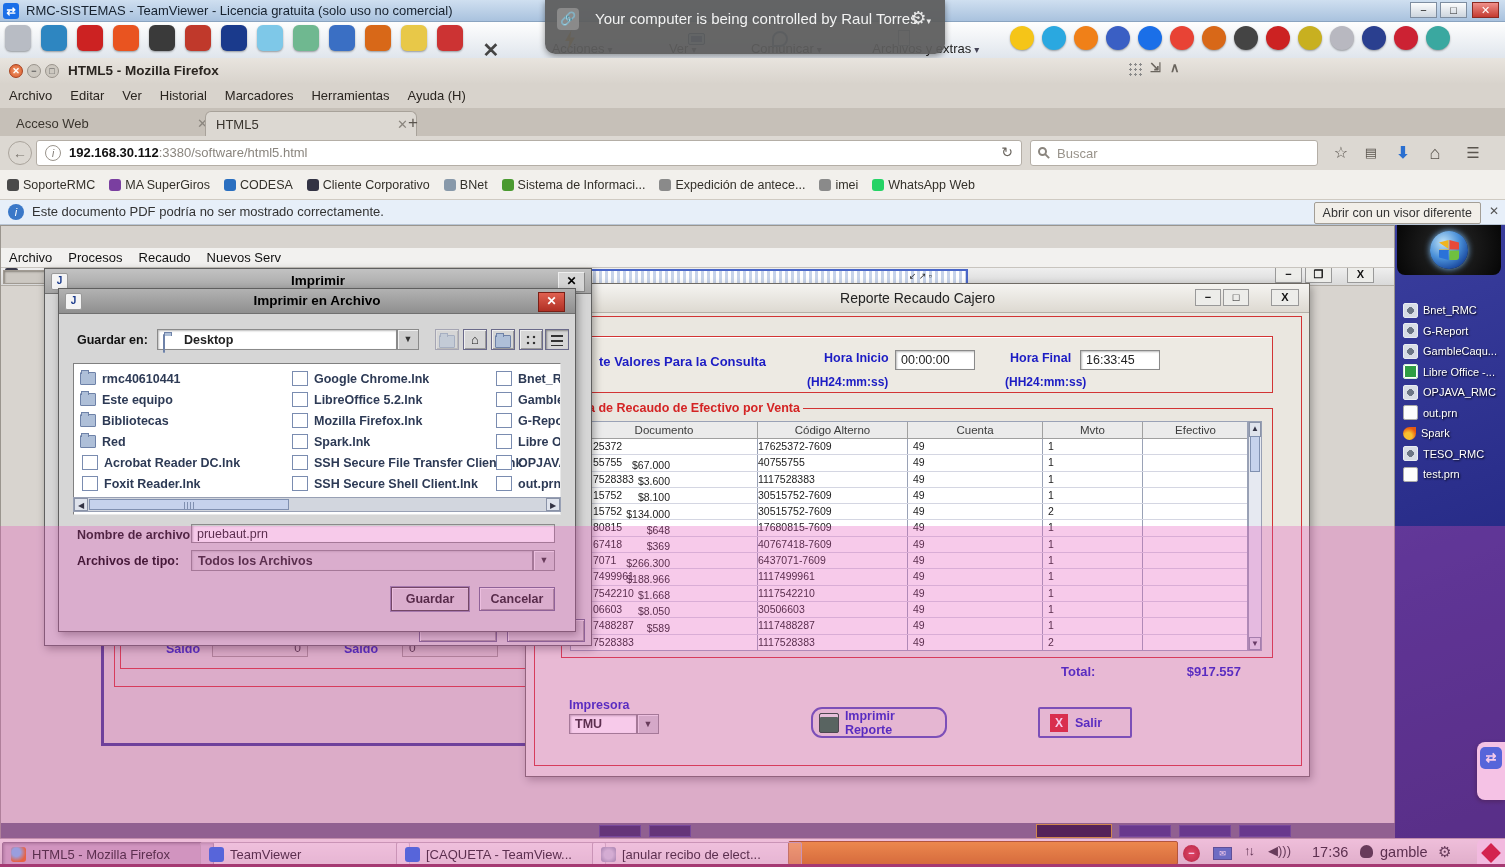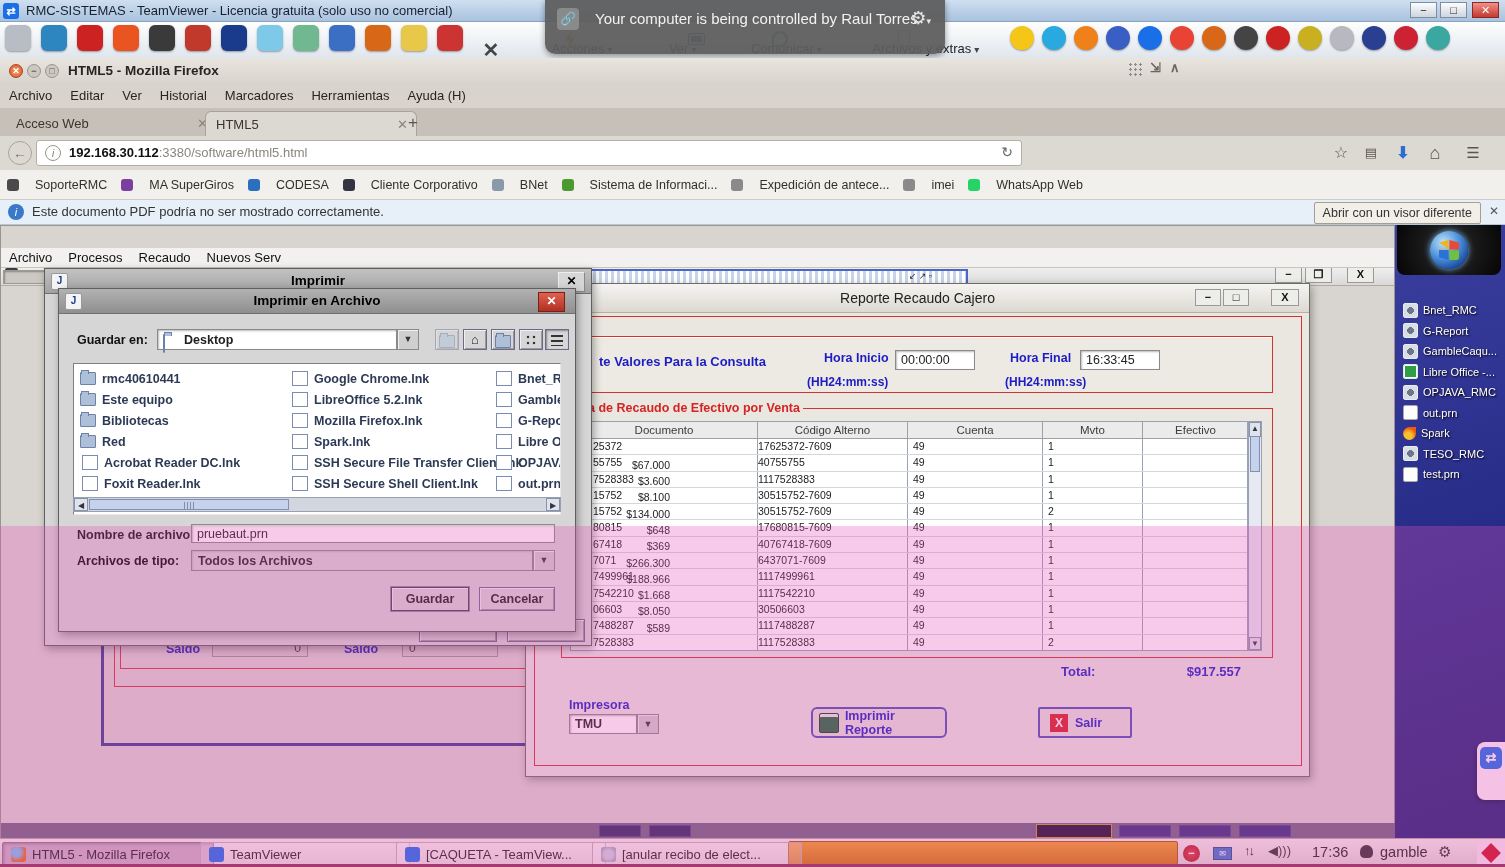--- a/index.html
+++ b/index.html
@@ -20,21 +20,21 @@
   .ff-menu{left:0;top:84px;width:1505px;height:24px;background:#d8d3cc;color:#2a2520;font-size:13px;}
   .ff-menu span{display:inline-block;margin:0 9px;line-height:24px;}
   .ff-tabs{left:0;top:108px;width:1505px;height:28px;background:#c6c0b8;font-size:13px;color:#3a352e;}
   .tab{position:absolute;top:3px;height:25px;line-height:25px;padding:0 10px;}
   .tab.active{background:#dcd8d2;border:1px solid #a8a29a;border-bottom:none;border-radius:6px 6px 0 0;}
   .ff-nav{left:0;top:136px;width:1505px;height:34px;background:#dcd8d2;}
   .urlbar{left:36px;top:4px;width:986px;height:26px;background:#fff;border:1px solid #b4aea6;border-radius:3px;font-size:13px;color:#222;}
   .searchbar{left:1030px;top:4px;width:288px;height:26px;background:#fff;border:1px solid #b4aea6;border-radius:3px;font-size:13px;color:#98928a;}
   .navicon{position:absolute;top:4px;width:26px;height:26px;text-align:center;line-height:26px;font-size:16px;color:#5a554e;}
   .ff-bookmarks{left:0;top:170px;width:1505px;height:30px;background:#f2f0ec;border-bottom:1px solid #cfcac2;font-size:12.5px;color:#33302a;}
-  .bm{display:inline-flex;align-items:center;gap:16px;margin:0 7px;line-height:30px;}
+  .bm{display:inline-flex;align-items:center;gap:4px;margin:0 7px;line-height:30px;}
   .bmico{width:12px;height:12px;border-radius:3px;display:inline-block;}
   .ff-notice{left:0;top:200px;width:1505px;height:25px;background:#e7eff9;border-bottom:1px solid #b9c6d6;font-size:13px;color:#333;}
   .noticebtn{position:absolute;right:24px;top:2px;height:20px;line-height:20px;padding:0 8px;background:#f2efe9;border:1px solid #a39e96;border-radius:2px;font-size:12.5px;color:#333;}
   
   .gamble{left:0;top:225px;width:1395px;height:613px;background:#d8d4cf;border:1px solid #9a958e;}
   .g-title{left:0;top:0;width:100%;height:22px;background:linear-gradient(#f4f4f4,#d9d9d9);border-bottom:1px solid #b0aba4;font-size:13.5px;color:#111;margin-top:38px;}
   .g-btn{width:27px;height:17px;border:1px solid #999;background:#ededea;text-align:center;line-height:15px;font-size:11px;font-weight:bold;color:#111;}
   .g-menu{left:0;top:22px;width:100%;height:20px;background:#f2f1ef;font-size:13px;color:#111;border-bottom:1px solid #c8c4be;}
   .g-menu span{display:inline-block;margin:0 8px;line-height:20px;}
   
@@ -125,20 +125,25 @@
     <div class="tab active" style="left:205px;width:190px;"><span>HTML5</span><span class="abs" style="right:8px;color:#8a857e;">✕</span></div>
     <div class="abs" style="left:408px;top:5px;font-size:17px;color:#5a554e;">+</div>
   </div>
   <div class="abs ff-nav">
     <div class="abs" style="left:8px;top:5px;width:24px;height:24px;border:1px solid #aaa49c;border-radius:50%;text-align:center;line-height:22px;color:#7a756e;font-size:14px;">←</div>
     <div class="abs urlbar">
       <span class="abs" style="left:8px;top:4px;width:16px;height:16px;border:1px solid #9a948c;border-radius:50%;text-align:center;line-height:15px;font-size:10px;color:#7a756e;font-style:italic;">i</span>
       <span class="abs" style="left:32px;top:4px;"><b style="color:#111;">192.168.30.112</b><span style="color:#8a857e;">:3380/software/html5.html</span></span>
       <span class="abs" style="right:8px;top:3px;color:#6a655e;font-size:14px;">↻</span>
     </div>
+    <div class="abs searchbar">
+      <span class="abs" style="left:7px;top:6px;width:9px;height:9px;border:2px solid #8a857e;border-radius:50%;"></span>
+      <span class="abs" style="left:13px;top:14px;width:6px;height:2px;background:#8a857e;transform:rotate(45deg);"></span>
+      <span class="abs" style="left:26px;top:5px;">Buscar</span>
+    </div>
     <span class="navicon" style="left:1328px;">☆</span>
     <span class="navicon" style="left:1358px;font-size:13px;">▤</span>
     <span class="navicon" style="left:1390px;color:#2a6fd0;font-weight:bold;">⬇</span>
     <span class="navicon" style="left:1422px;font-size:18px;">⌂</span>
     <span class="navicon" style="left:1460px;font-size:15px;">☰</span>
   </div>
   <div class="abs ff-bookmarks">
     
   <span class="bm">
         <span class="bmico" style="background: rgb(74, 74, 74);"></span>
@@ -259,21 +264,21 @@
         <div class="abs sbtn" style="left:0;bottom:0;width:12px;height:13px;">▼</div>
       </div>
     </div>
     <span class="bluelbl" style="left:535px;top:380px;font-size:13px;">Total:</span>
     <span class="bluelbl" style="left:620px;top:380px;width:95px;text-align:right;font-size:13px;">$917.557</span>
     <span class="bluelbl" style="left:43px;top:414px;font-size:12.5px;">Impresora</span>
     <div class="abs" style="left:43px;top:430px;width:90px;height:20px;">
       <span class="abs jfield" style="left:0;top:0;width:68px;height:20px;font-weight:bold;padding:2px 0 0 5px;">TMU</span>
       <span class="abs arrowbtn" style="left:68px;top:0;width:22px;height:20px;line-height:18px;font-size:9px;">▼</span>
     </div>
-    <div class="abs" style="left:285px;top:423px;width:136px;height:31px;background:#e6e3dd;border:2px solid #5050b8;border-radius:6px;display:flex;align-items:center;gap:6px;padding-left:6px;box-sizing:border-box;">
+    <div class="abs" style="left:285px;top:423px;width:136px;height:31px;background:#e6e3dd;border:2px solid #5050b8;border-radius:11px;display:flex;align-items:center;gap:6px;padding-left:6px;box-sizing:border-box;">
       <span style="width:18px;height:18px;background:#1e6e3c;border:1px solid #0e4424;border-radius:2px;box-shadow:inset 0 3px 0 #e8f0e8;"></span>
       <span class="bluelbl" style="position:static;font-size:12.5px;">Imprimir Reporte</span>
     </div>
     <div class="abs" style="left:512px;top:423px;width:94px;height:31px;background:#e6e3dd;border:2px solid #5050b8;border-radius:2px;display:flex;align-items:center;gap:7px;padding-left:10px;box-sizing:border-box;">
       <span style="width:18px;height:18px;background:#d42020;color:#fff;font-weight:bold;text-align:center;line-height:18px;font-size:12px;">X</span>
       <span class="bluelbl" style="position:static;font-size:12.5px;">Salir</span>
     </div>
   </div>
 
   <div class="abs jdlg" style="left:44px;top:268px;width:548px;height:378px;z-index:5;">

